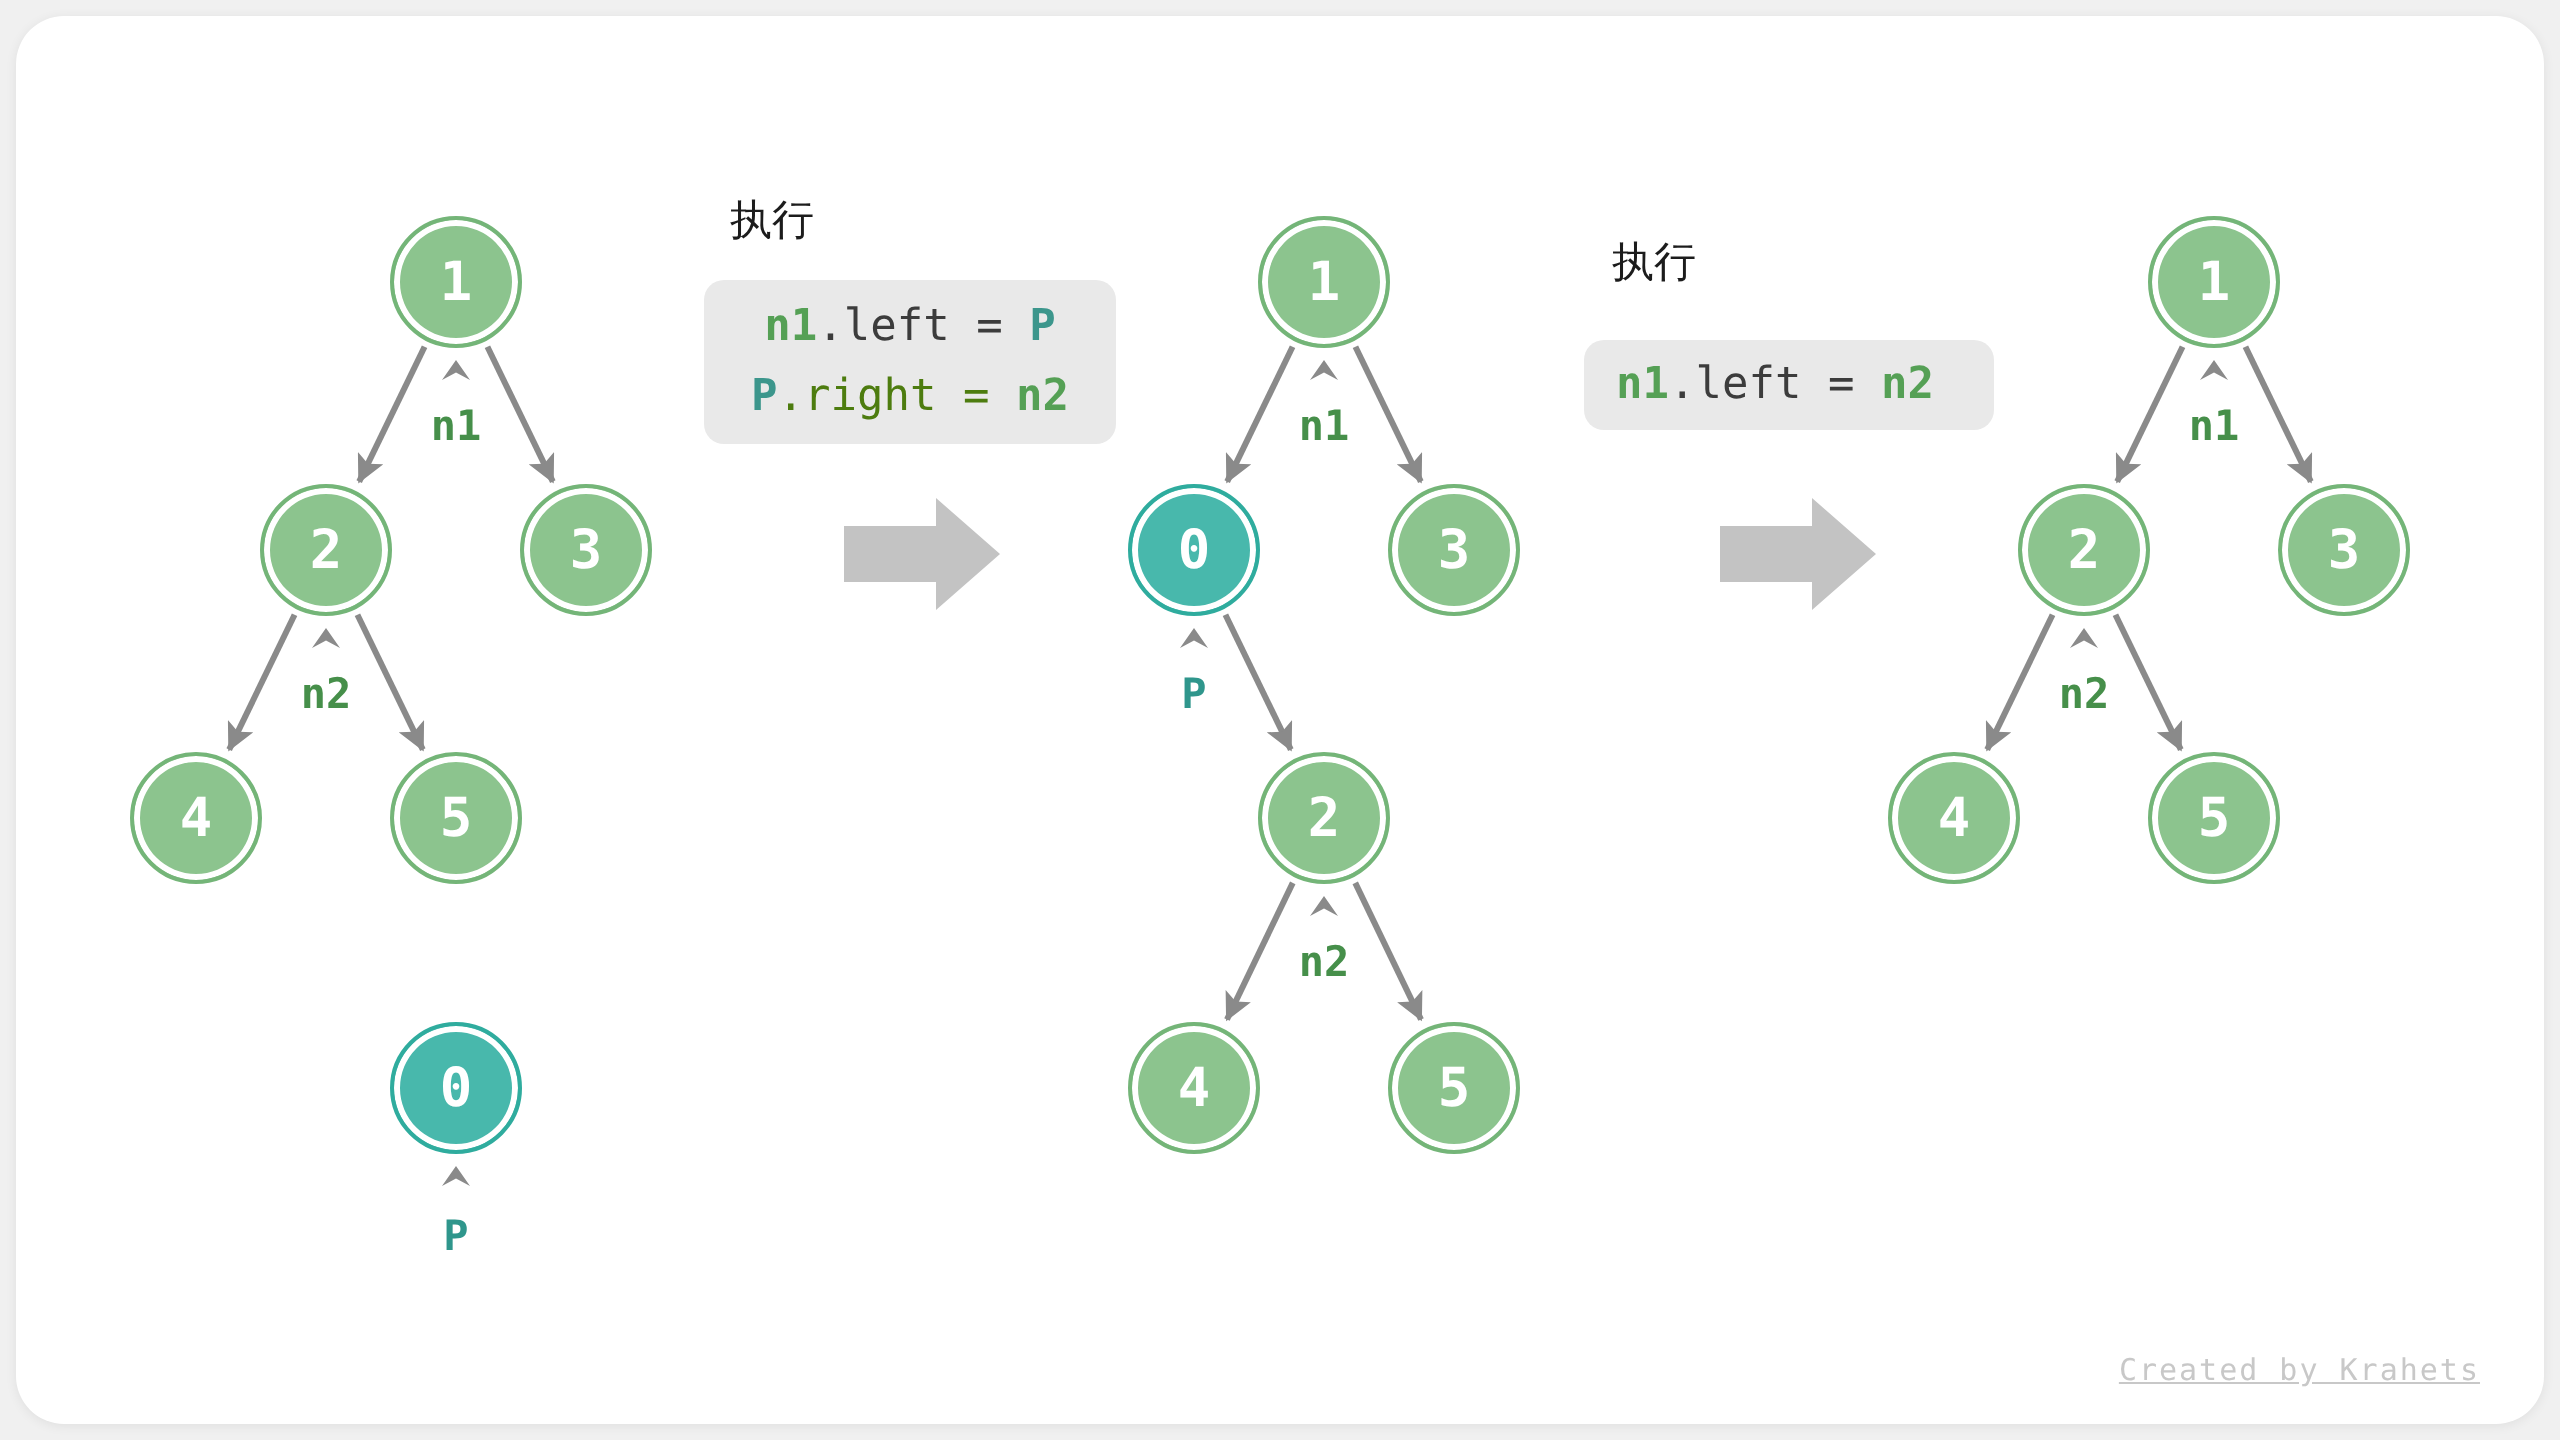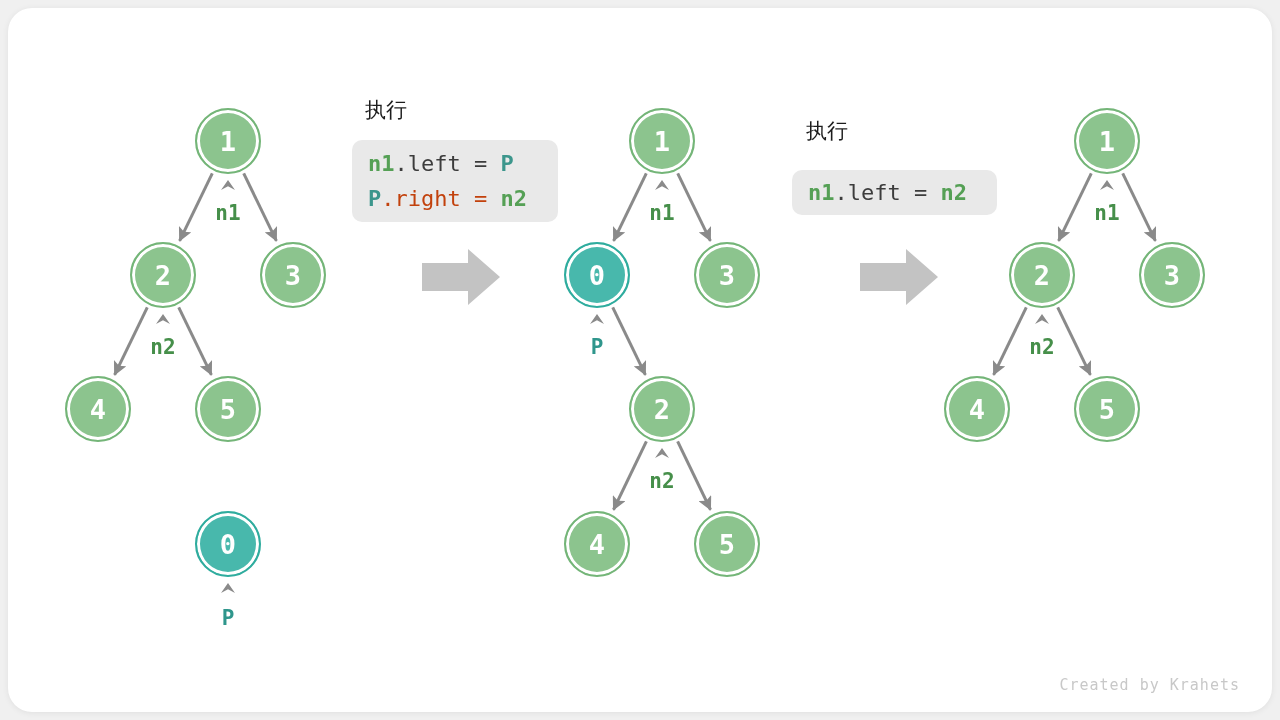--- a/index.html
+++ b/index.html
@@ -16,21 +16,21 @@
   .ptr-label{position:absolute;transform:translateX(-50%);
     font-family:"DejaVu Sans Mono",monospace;font-weight:bold;font-size:21px;line-height:1;}
   .caret{position:absolute;}
   .exec-label{position:absolute;font-size:21px;font-weight:500;}
   .code-box{position:absolute;border-radius:10px;box-sizing:border-box;
     display:flex;flex-direction:column;justify-content:center;padding:5px 16px;}
   .code-line{font-family:"DejaVu Sans Mono",monospace;font-size:22px;line-height:35px;
     white-space:pre;}
   .code-line b{font-weight:bold;}
   #credit{position:absolute;right:40px;top:676px;
-    font-family:"DejaVu Sans Mono",monospace;font-size:15px;letter-spacing:1px;}
+    font-family:"DejaVu Sans Mono",monospace;font-size:15px;letter-spacing:1px;text-decoration:underline;}
 </style>
 </head>
 <body style="background: rgb(240, 240, 240);">
 
 <div id="stage">
   <div id="card" style="background: rgb(255, 255, 255);"></div>
   <svg id="edge-layer" viewBox="0 0 1280 720">
       <defs>
         <marker id="ah" markerUnits="userSpaceOnUse" markerWidth="15" markerHeight="14" refX="13" refY="7" orient="auto">
           <path d="M0,0 L14,7 L0,14 L3,7 Z" fill="#8a8a8a"></path>
@@ -98,23 +98,23 @@
         <polygon points="7,0 14,10 7,6.2 0,10" fill="#8a8a8a"></polygon>
       </svg>
       <div class="ptr-label" style="left: 1107px; top: 203px; color: rgb(70, 143, 74);">n1</div>
       <svg width="14" height="10" class="caret" style="left: 1035px; top: 314px;">
         <polygon points="7,0 14,10 7,6.2 0,10" fill="#8a8a8a"></polygon>
       </svg>
       <div class="ptr-label" style="left: 1042px; top: 337px; color: rgb(70, 143, 74);">n2</div>
     </div>
   <div id="exec-layer">
       <div class="exec-label" style="left: 365px; top: 96px; color: rgb(28, 28, 28);">执行</div>
-      <div class="code-box" style="left: 352px; top: 140px; width: 206px; height: 82px; background: rgb(233, 233, 233);">
+      <div class="code-box" style="left: 352px; top: 140px; width: 206px; height: 82px; background: rgb(233, 233, 233); align-items: center;">
         <div class="code-line"><b style="color: rgb(85, 160, 85);">n1</b><span style="color: rgb(60, 60, 60);">.left = </span><b style="color: rgb(60, 150, 140);">P</b></div>
-        <div class="code-line"><b style="color: rgb(60, 150, 140);">P</b><span style="color: #c2410c;">.right = </span><b style="color: rgb(85, 160, 85);">n2</b></div>
+        <div class="code-line"><b style="color: rgb(60, 150, 140);">P</b><span style="color: #4d7c0f;">.right = </span><b style="color: rgb(85, 160, 85);">n2</b></div>
       </div>
       <div class="exec-label" style="left: 806px; top: 117px; color: rgb(28, 28, 28);">执行</div>
       <div class="code-box" style="left: 792px; top: 170px; width: 205px; height: 45px; background: rgb(233, 233, 233);">
         <div class="code-line"><b style="color: rgb(85, 160, 85);">n1</b><span style="color: rgb(60, 60, 60);">.left = </span><b style="color: rgb(85, 160, 85);">n2</b></div>
       </div>
     </div>
   <div id="credit" style="color: rgb(200, 200, 200);">Created by Krahets</div>
 </div>
 
 </body></html>

